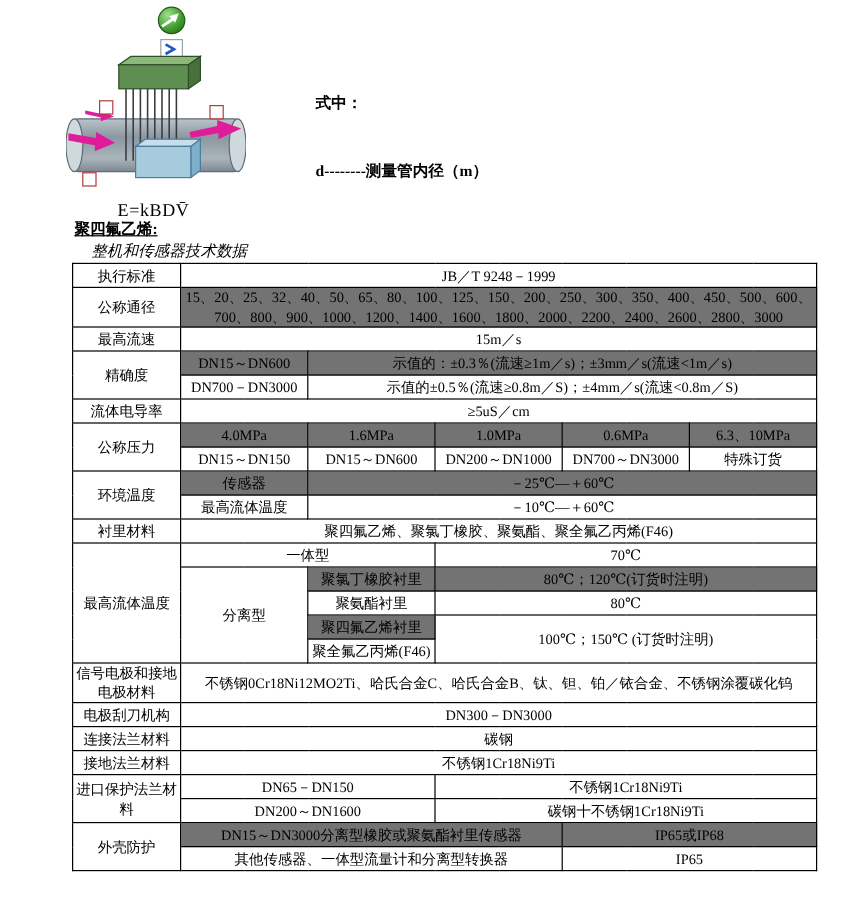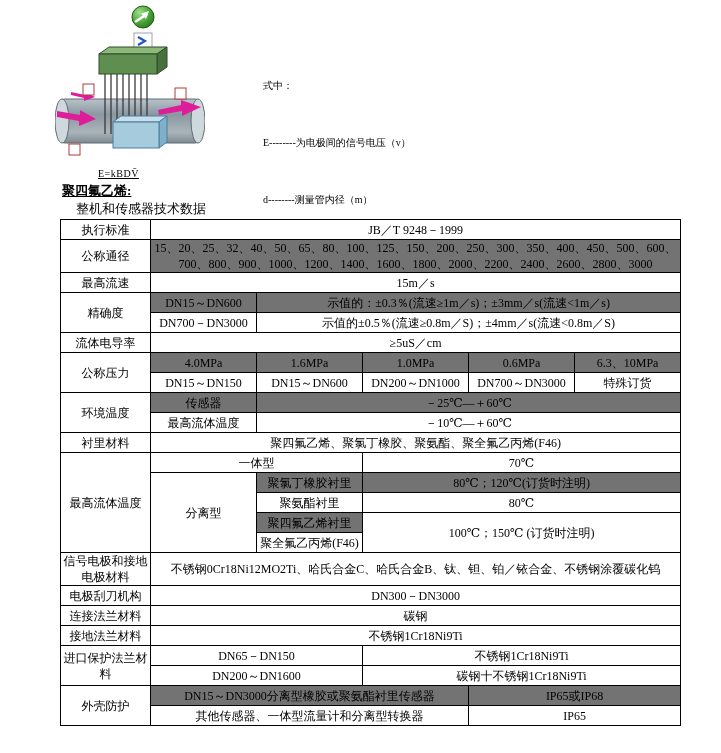--- a/index.html
+++ b/index.html
@@ -3,24 +3,24 @@
 <meta charset="utf-8">
 <style>
   html,body{margin:0;padding:0;}
   body{
     width:721px;height:753px;background:#ffffff;color:#000;
     font-family:"Liberation Serif","DejaVu Serif",serif;
     position:relative;overflow:hidden;
   }
   .header{position:relative;height:219px;}
   .diagram{position:absolute;left:55px;top:4px;}
-  .diagram-formula{position:absolute;left:98px;top:168px;font-size:10px;letter-spacing:.5px;text-decoration:underline;}
-  .legend{position:absolute;left:263px;top:38px;font-size:10px;line-height:19px;white-space:pre;}
+  .diagram-formula{position:absolute;left:98px;top:168px;font-size:15px;letter-spacing:.5px;}
+  .legend{position:absolute;left:263px;top:38px;font-size:13px;line-height:19px;white-space:pre;font-weight:bold;}
   .section-title{position:absolute;left:62px;top:182px;font-size:13px;font-weight:bold;text-decoration:underline;}
-  .section-subtitle{position:absolute;left:76px;top:200px;font-size:13px;}
+  .section-subtitle{position:absolute;left:76px;top:200px;font-size:13px;font-style:italic;}
   table.spec{
     margin-left:60px;width:620px;border-collapse:collapse;table-layout:fixed;
     font-size:12px;
   }
   table.spec td{
     border:1px solid #000;text-align:center;vertical-align:middle;
     padding:0 2px;height:19px;line-height:16px;word-break:break-all;
   }
   td.lbl{background:#ffffff;}
   td.alt{background:#737373;}
@@ -97,21 +97,20 @@
 
     <rect x="14" y="140" width="11" height="11" fill="#ffffff" stroke="#b33a3a"></rect>
     <rect x="28" y="80" width="11" height="11" fill="#ffffff" stroke="#b33a3a"></rect>
     <rect x="120" y="84" width="11" height="11" fill="#ffffff" stroke="#b33a3a"></rect>
   </svg>
 
   <div class="diagram-formula">E=kBDV̄</div>
 
   <div class="legend">
     <div>式中：</div>
-    <div>E--------为电极间的信号电压（v）</div>
     <div>d--------测量管内径（m）</div>
   </div>
 
   <div class="section-title">聚四氟乙烯:</div>
   <div class="section-subtitle">整机和传感器技术数据</div>
 </div>
 
 <table class="spec">
   <colgroup>
     <col style="width:90px">

